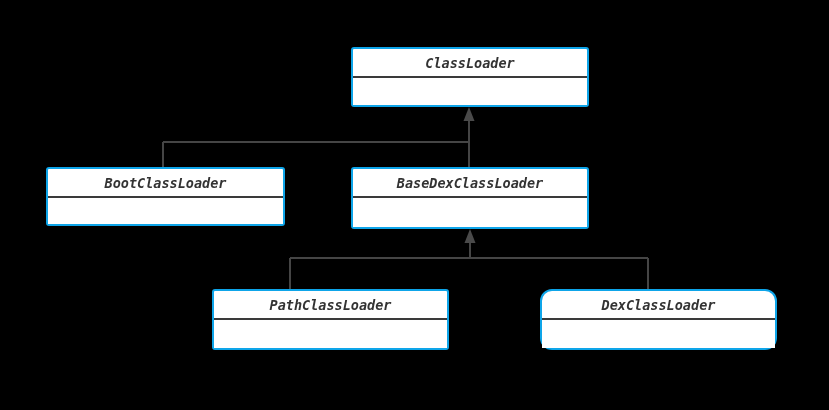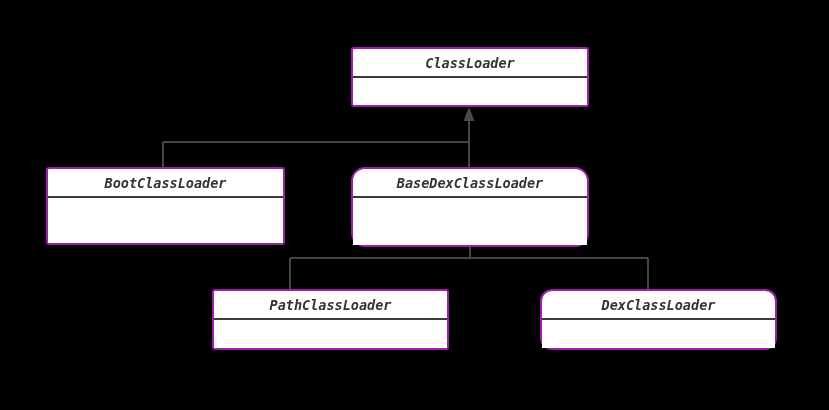--- a/index.html
+++ b/index.html
@@ -18,21 +18,21 @@
   #edges-layer {
     position: absolute;
     left: 0;
     top: 0;
     width: 829px;
     height: 410px;
   }
   .node {
     position: absolute;
     background: #ffffff;
-    border: 2px solid #a21caf;
+    border: 2px solid #0ea5e9;
     border-radius: 3px;
     box-sizing: border-box;
     display: flex;
     flex-direction: column;
   }
   .node-title {
     height: 27px;
     border-bottom: 2px solid #3a3a3a;
     display: flex;
     align-items: center;
@@ -69,26 +69,26 @@
       <line x1="648" y1="258" x2="648" y2="289"></line>
     </g>
     <polygon points="470,229 464.5,243 475.5,243" fill="#4a4a4a" stroke="none"></polygon>
   </svg>
 
   <div class="node" style="left:351px; top:47px; width:238px; height:60px;">
     <div class="node-title">ClassLoader</div>
     <div class="node-body"></div>
   </div>
 
-  <div class="node" style="left:46px; top:167px; width:239px; height:78px;">
+  <div class="node" style="left:46px; top:167px; width:239px; height:59px;">
     <div class="node-title">BootClassLoader</div>
     <div class="node-body"></div>
   </div>
 
-  <div class="node" style="left:351px; top:167px; width:238px; height:80px;border-radius:14px;">
+  <div class="node" style="left:351px; top:167px; width:238px; height:62px;">
     <div class="node-title">BaseDexClassLoader</div>
     <div class="node-body"></div>
   </div>
 
   <div class="node" style="left:172px; top:289px; width:237px; height:61px;margin-left:40px;">
     <div class="node-title">PathClassLoader</div>
     <div class="node-body"></div>
   </div>
 
   <div class="node" style="left:540px; top:289px; width:237px; height:61px;border-radius:12px;">

